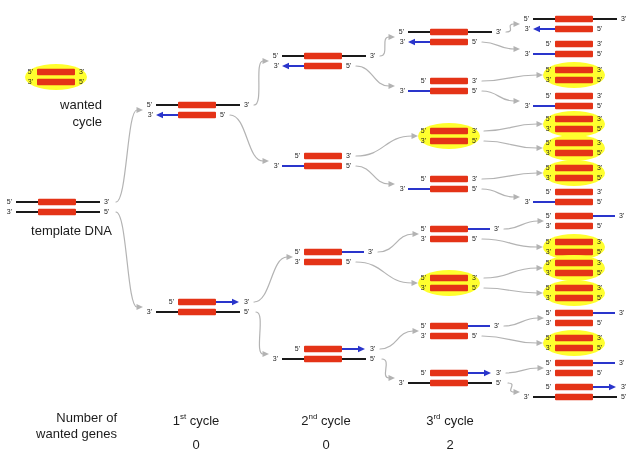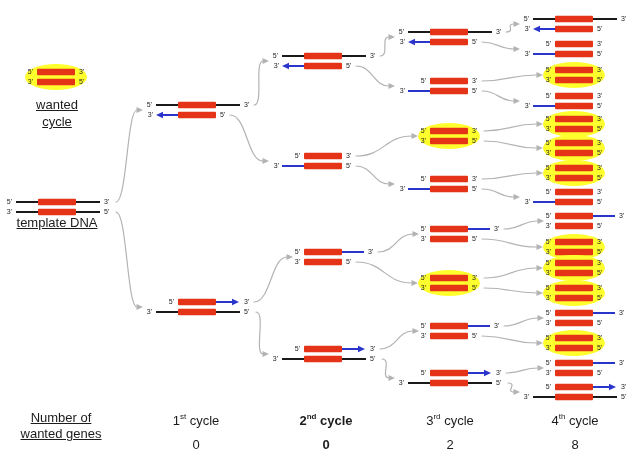--- a/index.html
+++ b/index.html
@@ -1,19 +1,19 @@
 <!DOCTYPE html>
 <html><head>
 <meta charset="utf-8">
 <style>
   html,body{margin:0;padding:0;background:#ffffff;}
   #stage{position:relative;width:640px;height:469px;background:#ffffff;overflow:hidden;
          font-family:"Liberation Sans",sans-serif;color:#1c1c1c;}
   #tree-svg{position:absolute;left:0;top:0;}
-  .txt{position:absolute;text-align:center;font-size:13px;line-height:17px;color:#1c1c1c;text-decoration:underline;}
+  .txt{position:absolute;text-align:right;font-size:13px;line-height:17px;color:#1c1c1c;}
   .cycle-block{position:absolute;top:413px;width:90px;text-align:center;font-size:13px;}
   .cycle-label sup{font-size:8px;position:relative;top:-1px;}
   .cycle-count{margin-top:9px;font-size:13px;}
 </style>
 </head>
 <body>
 
 <div id="stage">
 
   <svg id="tree-svg" width="640" height="469" viewBox="0 0 640 469">
@@ -386,37 +386,33 @@
           <text x="621" y="399.4" text-anchor="start" font-size="7" font-family="&quot;Liberation Sans&quot;,sans-serif" fill="#1c1c1c">5'</text>
         </g>
       </g>
     </svg>
 
   <div class="txt" style="left:12px;top:96px;width:90px;">
     <div>wanted</div>
     <div>cycle</div>
   </div>
 
-  <div class="txt" style="left:2px;top:214px;width:110px;">template DNA</div>
+  <div class="txt" style="left:2px;top:222px;width:110px;">template DNA</div>
 
   <div class="txt" style="left:5px;top:410px;width:112px;line-height:16px;">
     <div>Number of</div>
     <div>wanted genes</div>
   </div>
 
   <div class="cycle-block" style="left:151px;">
     <div class="cycle-label"><span>1</span><sup>st</sup> <span>cycle</span></div>
     <div class="cycle-count">0</div>
   </div>
-  <div class="cycle-block" style="left:281px;font-weight:bold;">
+  <div class="cycle-block" style="left:281px;">
     <div class="cycle-label"><span>2</span><sup>nd</sup> <span>cycle</span></div>
     <div class="cycle-count">0</div>
   </div>
   <div class="cycle-block" style="left:405px;">
     <div class="cycle-label"><span>3</span><sup>rd</sup> <span>cycle</span></div>
     <div class="cycle-count">2</div>
   </div>
-  <div class="cycle-block" style="left:530px;">
-    <div class="cycle-label"><span>4</span><sup>th</sup> <span>cycle</span></div>
-    <div class="cycle-count">8</div>
-  </div>
 
 </div>
 
 </body></html>

